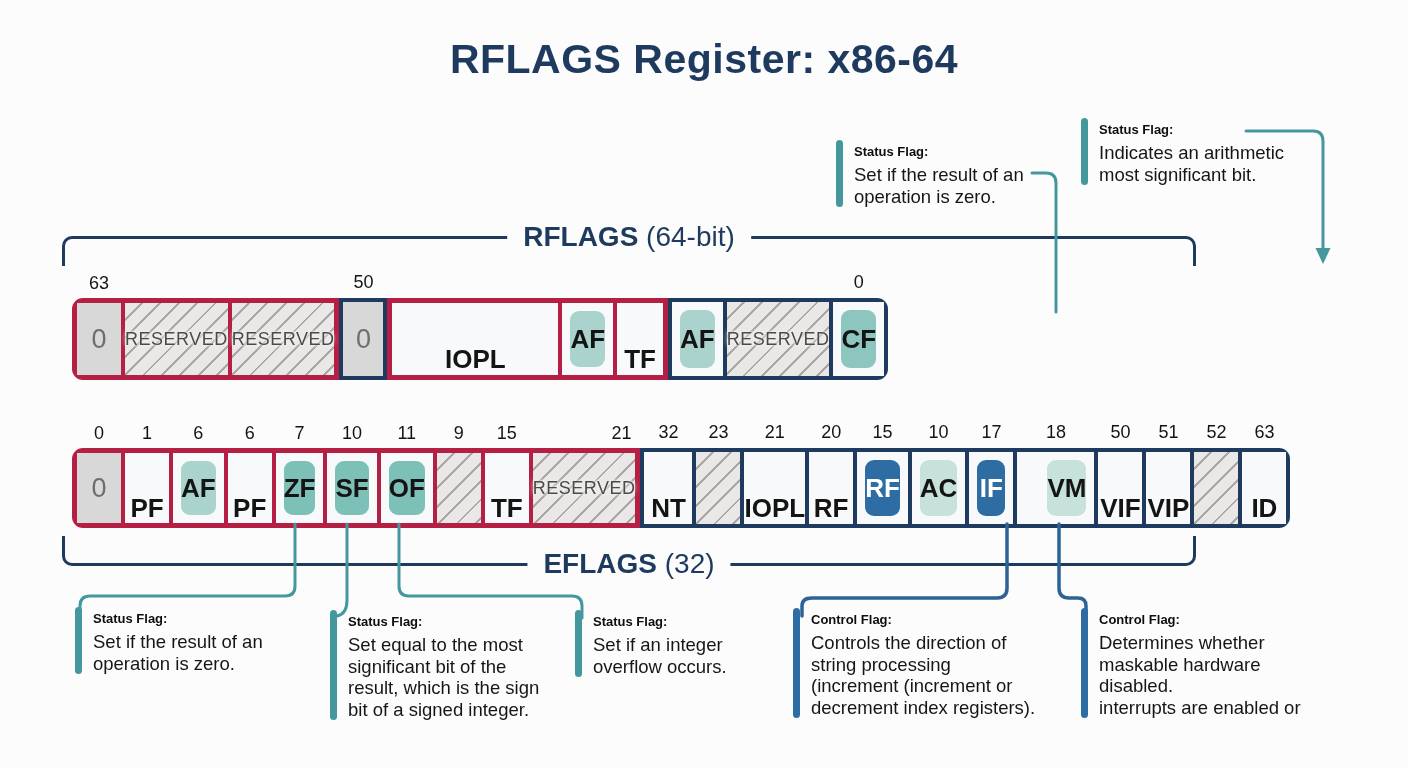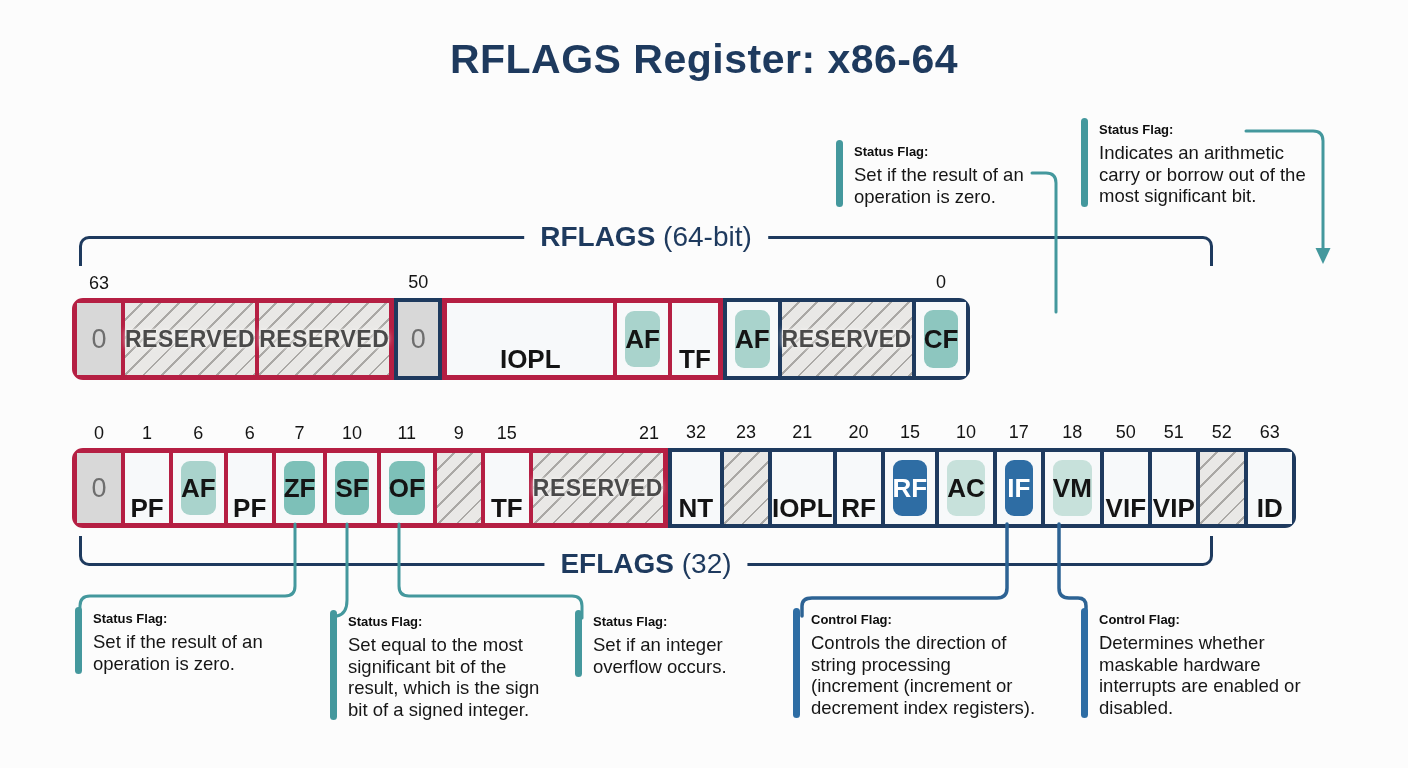--- a/index.html
+++ b/index.html
@@ -15,21 +15,21 @@
   .canvas{position:relative;width:1408px;height:768px;background:var(--bg);overflow:hidden;}
 
   .title{position:absolute;left:0;top:36px;width:100%;text-align:center;margin:0;
     font-size:41px;font-weight:700;color:var(--navy);letter-spacing:.5px;}
 
   .connector-layer{position:absolute;left:0;top:0;z-index:6;pointer-events:none;}
   .line-teal{stroke:var(--teal);stroke-width:3;fill:none;stroke-linecap:round;}
   .line-control{stroke:var(--control);stroke-width:3.5;fill:none;stroke-linecap:round;}
   .arrow-teal{fill:var(--teal);}
 
-  .bracket{position:absolute;left:62px;width:1134px;height:30px;z-index:1;margin-left:17px;}
+  .bracket{position:absolute;left:62px;width:1134px;height:30px;z-index:1;}
   .bracket-top{top:236px;border:3px solid var(--navy);border-bottom:none;border-radius:10px 10px 0 0;}
   .bracket-bottom{top:536px;border:3px solid var(--navy);border-top:none;border-radius:0 0 10px 10px;}
   .bracket-label{position:absolute;left:50%;transform:translateX(-50%);background:var(--bg);
     padding:0 16px;white-space:nowrap;font-size:28px;color:var(--navy);line-height:34px;}
   .bracket-top .bracket-label{top:-19px;}
   .bracket-bottom .bracket-label{bottom:-18px;}
   .bracket-label .bold{font-weight:700;}
 
   .regrow{position:absolute;left:72px;width:1286px;display:flex;z-index:2;}
   #row-rflags{top:298px;height:82px;}
@@ -43,21 +43,21 @@
   .sec-red .cell + .cell{border-left:4px solid var(--red);}
   .sec-navy .cell + .cell{border-left:4px solid var(--navy);}
   .bit{position:absolute;top:-30px;left:50%;transform:translateX(-50%);
     font-size:18px;color:var(--text);white-space:nowrap;}
   .bit-right{left:auto;right:4px;transform:none;}
   .chip{flex:1;display:flex;align-items:center;justify-content:center;
     font-size:26px;font-weight:700;color:var(--text);}
   .st-zero{background:var(--zero-bg);color:var(--zero-text);font-weight:400;font-size:27px;}
   .st-white{background:var(--white-cell);margin-top:40px;}
   .st-hatch{background:repeating-linear-gradient(135deg,var(--hatch-bg) 0 11px,var(--hatch-line) 11px 13px);
-    font-size:23px;font-weight:700;color:#4a4a4a;letter-spacing:.5px;
+    font-size:18px;font-weight:400;color:#4a4a4a;letter-spacing:.5px;
     text-shadow:0 0 3px #f2f1ef,0 0 6px #f2f1ef,0 0 2px #f2f1ef;}
   .st-tealLight,.st-tealMid,.st-tealStrong,.st-tealCF,.st-blue{margin:8px;border-radius:9px;}
   .st-tealLight{background:var(--teal-light);}
   .st-tealMid{background:var(--teal-mid);}
   .st-tealStrong{background:var(--teal-strong);}
   .st-tealCF{background:var(--teal-cf);text-align:right;}
   .st-blue{background:var(--cell-blue);color:#fff;}
 
   .annotation{position:absolute;display:flex;z-index:7;}
   .ann-bar{width:7px;border-radius:5px;margin-right:11px;align-self:stretch;}
@@ -197,21 +197,21 @@
           <div class="chip st-blue">RF</div>
         </div>
         <div class="cell" style="flex: 0 0 48px;">
           <span class="bit">10</span>
           <div class="chip st-tealLight">AC</div>
         </div>
         <div class="cell" style="flex: 0 0 48px;">
           <span class="bit">17</span>
           <div class="chip st-blue">IF</div>
         </div>
-        <div class="cell" style="flex: 0 0 48px;">
+        <div class="cell" style="flex: 0 0 48px; padding-left: 22px;">
           <span class="bit">18</span>
           <div class="chip st-tealLight">VM</div>
         </div>
         <div class="cell" style="flex: 0 0 48px;">
           <span class="bit">50</span>
           <div class="chip st-white">VIF</div>
         </div>
         <div class="cell" style="flex: 0 0 48px;">
           <span class="bit">51</span>
           <div class="chip st-white">VIP</div>
@@ -237,21 +237,20 @@
         <div class="ann-heading">Status Flag:</div>
         <div class="ann-line">Set if the result of an</div>
         <div class="ann-line">operation is zero.</div>
       </div>
     </div>
     <div class="annotation" style="left: 1081px; top: 118px;">
       <div class="ann-bar status"></div>
       <div>
         <div class="ann-heading">Status Flag:</div>
         <div class="ann-line">Indicates an arithmetic</div>
-        <div class="ann-line">carry or borrow out of the</div>
         <div class="ann-line">most significant bit.</div>
       </div>
     </div>
     <div class="annotation" style="left: 75px; top: 607px;">
       <div class="ann-bar status"></div>
       <div>
         <div class="ann-heading">Status Flag:</div>
         <div class="ann-line">Set if the result of an</div>
         <div class="ann-line">operation is zero.</div>
       </div>
@@ -283,17 +282,17 @@
         <div class="ann-line">(increment (increment or</div>
         <div class="ann-line">decrement index registers).</div>
       </div>
     </div>
     <div class="annotation" style="left: 1081px; top: 608px;">
       <div class="ann-bar control"></div>
       <div>
         <div class="ann-heading">Control Flag:</div>
         <div class="ann-line">Determines whether</div>
         <div class="ann-line">maskable hardware</div>
+        <div class="ann-line">disabled.</div>
         <div class="ann-line">interrupts are enabled or</div>
-        <div class="ann-line">disabled.</div>
       </div>
     </div>
   </div>
 
 </body></html>

